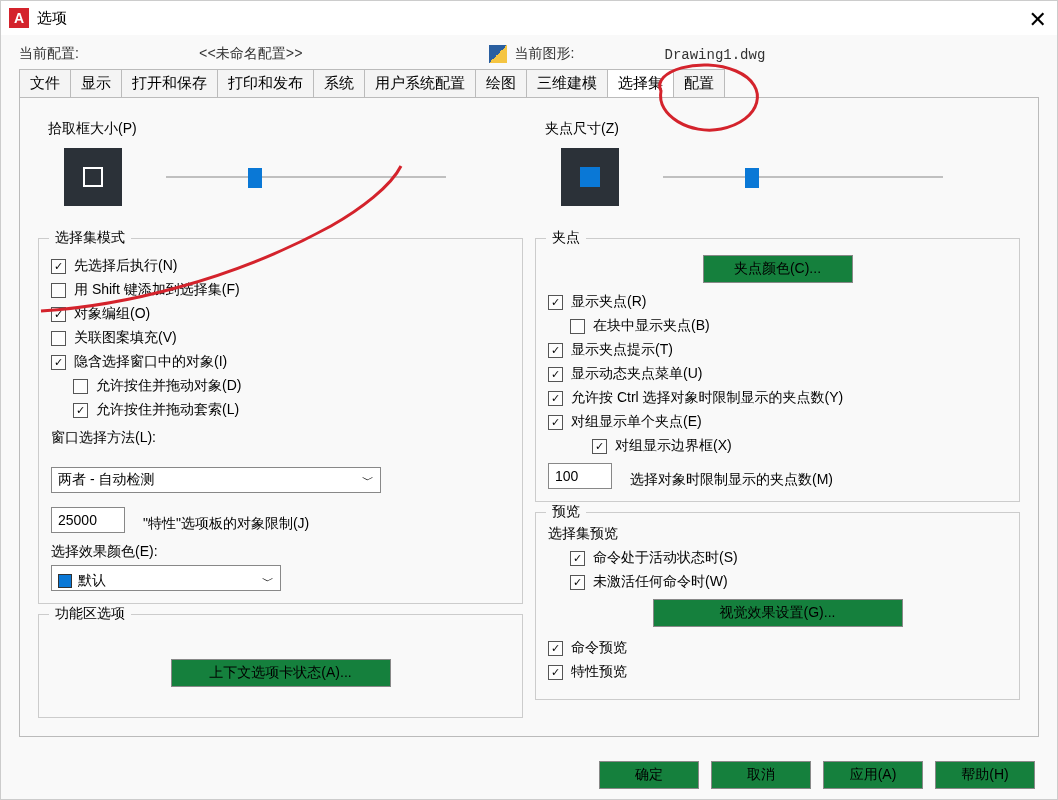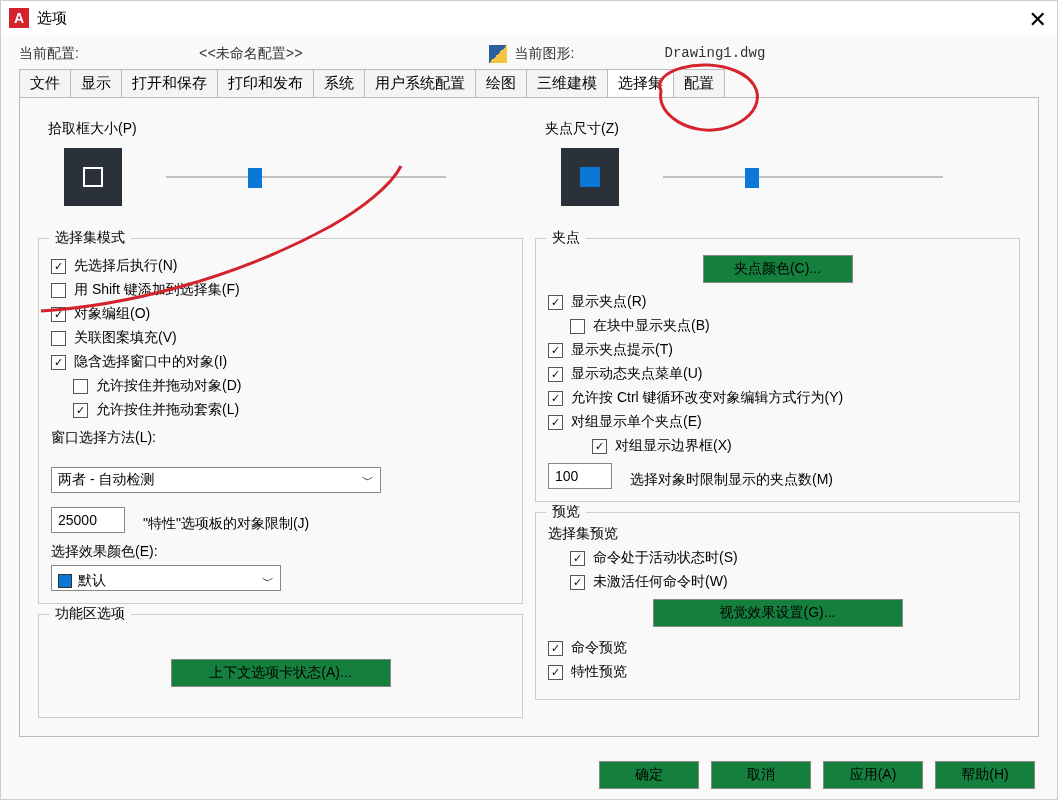--- a/index.html
+++ b/index.html
@@ -4,21 +4,21 @@
 <style>
   * { box-sizing: border-box; font-family: "Microsoft YaHei", "SimSun", sans-serif; font-size: 14px; }
   body { margin: 0; background: #fff; width: 1058px; height: 800px; position: relative; }
   .win { width: 1058px; height: 800px; background: #f9f9f9; border: 1px solid #ccc; position: relative; }
   
   .titlebar { height: 34px; display: flex; align-items: center; padding: 0 8px; background: #fff; }
   .app-icon { width: 20px; height: 20px; background: #d4232c; display: flex; align-items: center; justify-content: center; color: #fff; font-weight: bold; font-size: 14px; }
   .title-text { margin-left: 8px; font-size: 15px; }
   .close { position: absolute; right: 10px; top: 6px; font-size: 22px; font-weight: 300; cursor: pointer; }
   
-  .cfg-row { display: flex; align-items: flex-start; padding: 10px 18px 6px 18px; color: #333; }
+  .cfg-row { display: flex; align-items: flex-end; padding: 10px 18px 6px 18px; color: #333; }
   .cfg-label { min-width: 90px; }
   .cfg-val { margin-left: 90px; font-family: "Courier New", monospace; }
   .draw-icon { width: 18px; height: 18px; background: linear-gradient(135deg,#2a5fa0 50%,#f5c542 50%); margin-left: 186px; margin-right: 8px; }
   .draw-label { }
   .draw-val { margin-left: 90px; font-family: "Courier New", monospace; }
   
   .tabs { display: flex; margin: 0 18px; border-bottom: none; }
   .tab { padding: 4px 10px; background: #f4f4f4; border: 1px solid #bbb; border-bottom: none; margin-right: -1px; cursor: pointer; font-size: 15px; }
   .tab.active { background: #fff; }
   
@@ -204,21 +204,21 @@
         <div class="chk-row">
             <span class="chk checked"></span>
             <span>显示夹点提示(T)</span>
           </div>
         <div class="chk-row">
             <span class="chk checked"></span>
             <span>显示动态夹点菜单(U)</span>
           </div>
         <div class="chk-row">
             <span class="chk checked"></span>
-            <span>允许按 Ctrl 键循环改变对象编辑方式行为(Y)</span>
+            <span>允许按 Ctrl 选择对象时限制显示的夹点数(Y)</span>
           </div>
         <div class="chk-row">
             <span class="chk checked"></span>
             <span>对组显示单个夹点(E)</span>
           </div>
         <div class="chk-row indent2">
             <span class="chk checked"></span>
             <span>对组显示边界框(X)</span>
           </div>
         <div style="margin-top:8px;display:flex;align-items:flex-end;gap:18px;">

